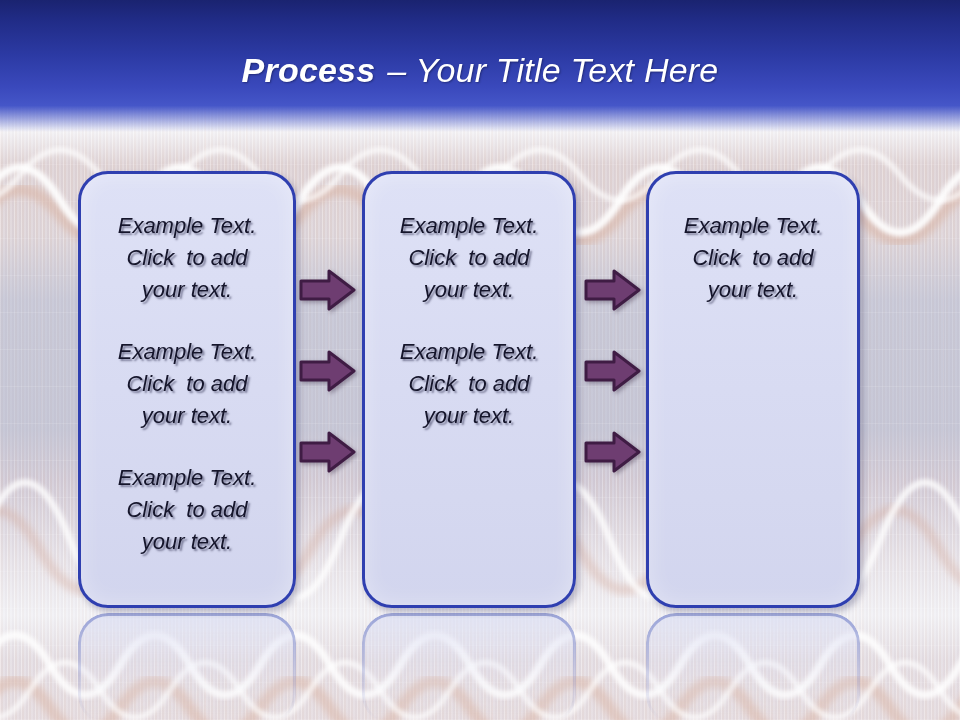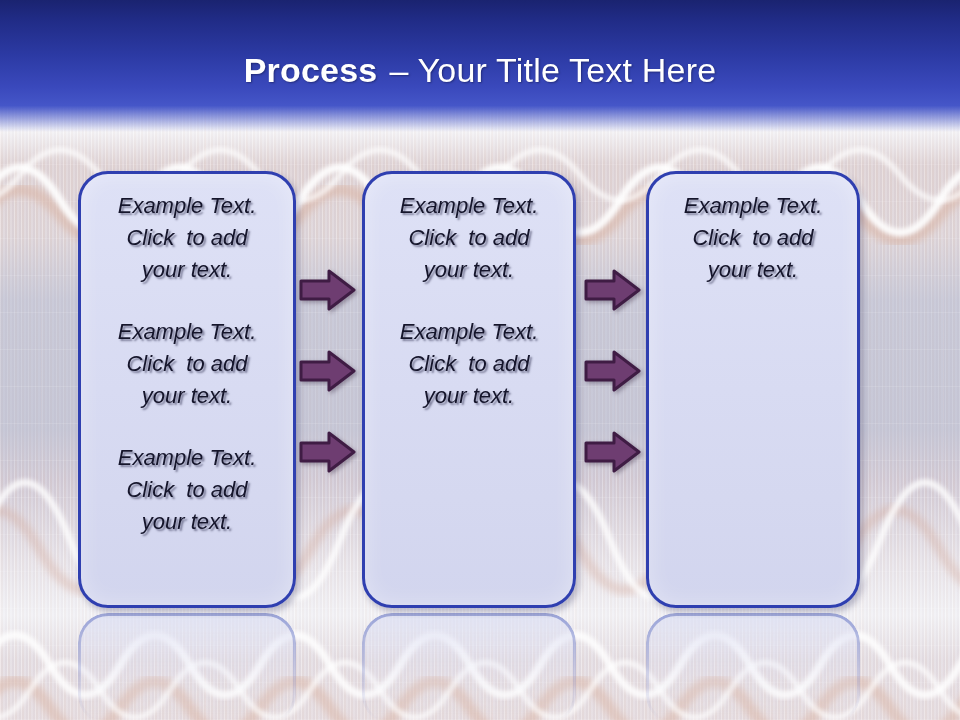--- a/index.html
+++ b/index.html
@@ -42,37 +42,38 @@
   
   .header{
     position:absolute;left:0;top:0;width:960px;height:132px;
     background:linear-gradient(180deg,
       var(--header-top,#1a2370) 0%,
       #202b85 14%,
       var(--header-mid,#2c3aa4) 42%,
       #3a49bc 66%,
       var(--header-bottom,#4556c8) 80%,
       rgba(150,160,225,0) 100%);
+    font-style:italic;
   }
   .title{
     position:absolute;top:50px;left:0;width:100%;
     text-align:center;color:var(--title-color,#fff);
     font-size:34px;line-height:40px;letter-spacing:.2px;
     text-shadow:1px 1px 2px rgba(0,0,20,.35);
   }
   .title-bold{font-weight:700;}
   .title-rest{font-weight:400;margin-left:12px;}
   
   .pbox{
     position:absolute;top:171px;height:437px;box-sizing:border-box;
     border:3px solid var(--box-border,#2f3fb0);
     border-radius:30px;
     background:linear-gradient(180deg,var(--box-fill-top,#dee1f6),var(--box-fill-bottom,#d2d5ee));
     box-shadow:3px 4px 6px rgba(50,50,95,.30), inset 0 0 22px rgba(255,255,255,.35);
-    padding-top:16px;
+    padding-top:36px;
   }
   .pbox-1{left:78px;width:218px;}
   .pbox-2{left:362px;width:214px;}
   .pbox-3{left:646px;width:214px;}
   .para{
     margin:0 0 30px;
     font-style:italic;font-size:22px;line-height:32px;
     text-align:center;color:var(--text-color,#15152b);
     text-shadow:2px 2px 2px rgba(25,25,60,.50);
   }

